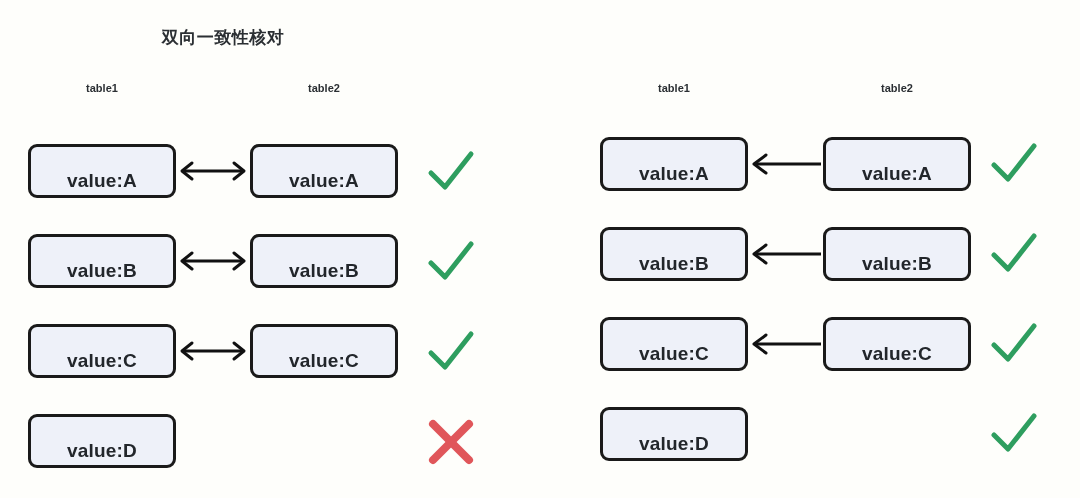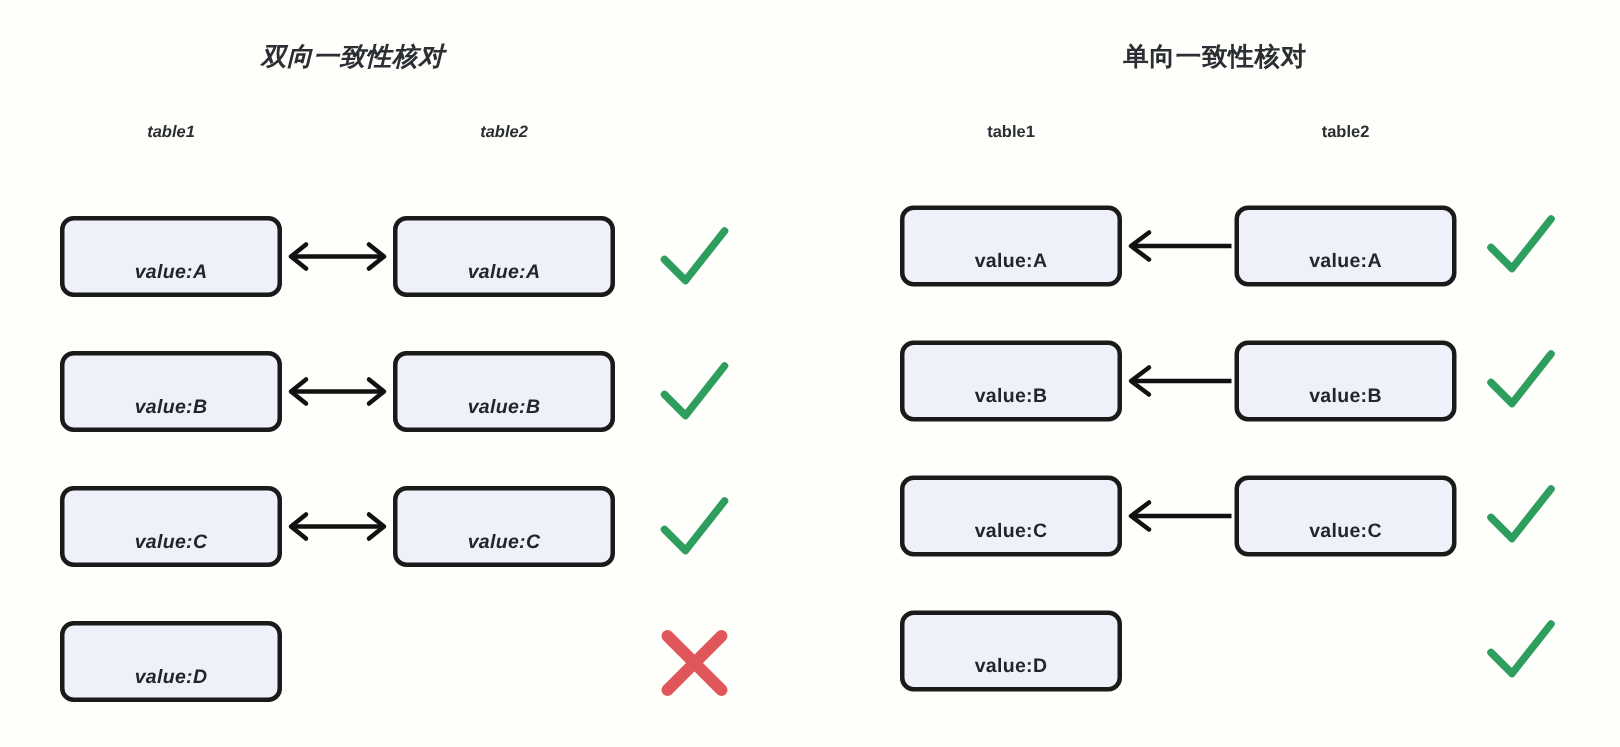--- a/index.html
+++ b/index.html
@@ -17,21 +17,21 @@
   .canvas {
     position: relative;
     width: 1080px;
     height: 498px;
   }
   .panel {
     position: absolute;
     top: 0;
     height: 498px;
   }
-  #panel-bidirectional { left: 12px; width: 540px; font-style: italic; }
+  #panel-bidirectional { left: 0; width: 540px; }
   #panel-unidirectional { left: 540px; width: 540px; }
 
   .panel-title {
     position: absolute;
     top: 26px;
     left: 0;
     width: 100%;
     text-align: center;
     font-size: 17px;
     font-weight: bold;
@@ -55,21 +55,21 @@
     height: 54px;
     border: 3px solid #1a1a1a;
     border-radius: 9px;
     background: #eef1f9;
     box-sizing: border-box;
     display: flex;
     align-items: center;
     justify-content: center;
   }
   .vbox-label {
-    font-size: 13px;
+    font-size: 19px;
     font-weight: bold;
     color: #22262b;
     letter-spacing: 0.2px;
     line-height: 1;
     margin-top: 19px;
   }
 
   .arrow-svg {
     position: absolute;
     overflow: visible;
@@ -139,21 +139,20 @@
     <div class="vbox" style="left:28px; top:414px; width:148px;">
       <span class="vbox-label">value:D</span>
     </div>
     <svg class="mark-svg" style="left:426px; top:417px;" width="50" height="50" viewBox="0 0 50 50">
       <line x1="7" y1="7" x2="43" y2="43" stroke="#e0565a" stroke-width="8" stroke-linecap="round"></line>
       <line x1="43" y1="7" x2="7" y2="43" stroke="#e0565a" stroke-width="8" stroke-linecap="round"></line>
     </svg>
   </div>
 
   <div class="panel" id="panel-unidirectional">
-    <div class="panel-title">单向一致性核对</div>
 
     <div class="col-header" style="left:60px; width:148px;">table1</div>
     <div class="col-header" style="left:283px; width:148px;">table2</div>
 
     <div class="vbox" style="left:60px; top:137px; width:148px;">
       <span class="vbox-label">value:A</span>
     </div>
     <svg class="arrow-svg" style="left:208px; top:151px;" width="75" height="26" viewBox="0 0 75 26">
       <line x1="8" y1="13" x2="73" y2="13" stroke="#111111" stroke-width="3"></line>
       <polyline points="18,4 6,13 18,22" fill="none" stroke="#111111" stroke-width="3" stroke-linecap="round" stroke-linejoin="round"></polyline>

